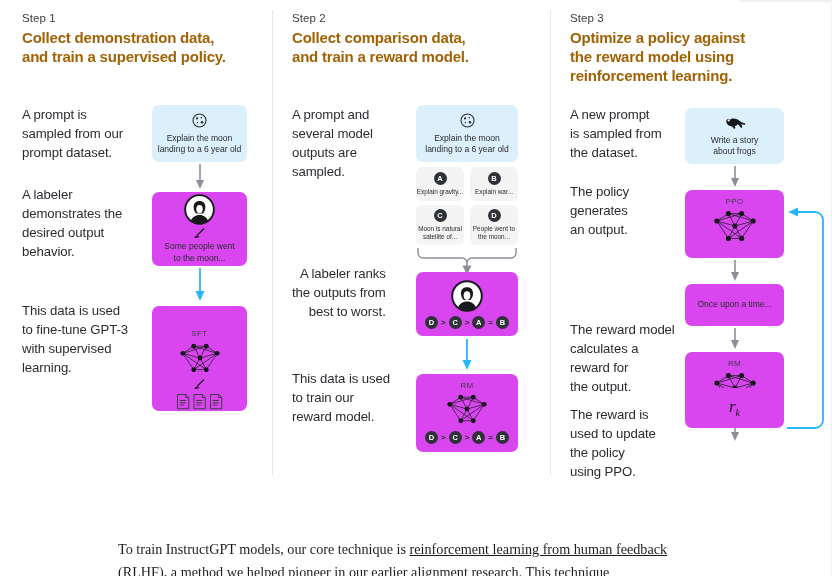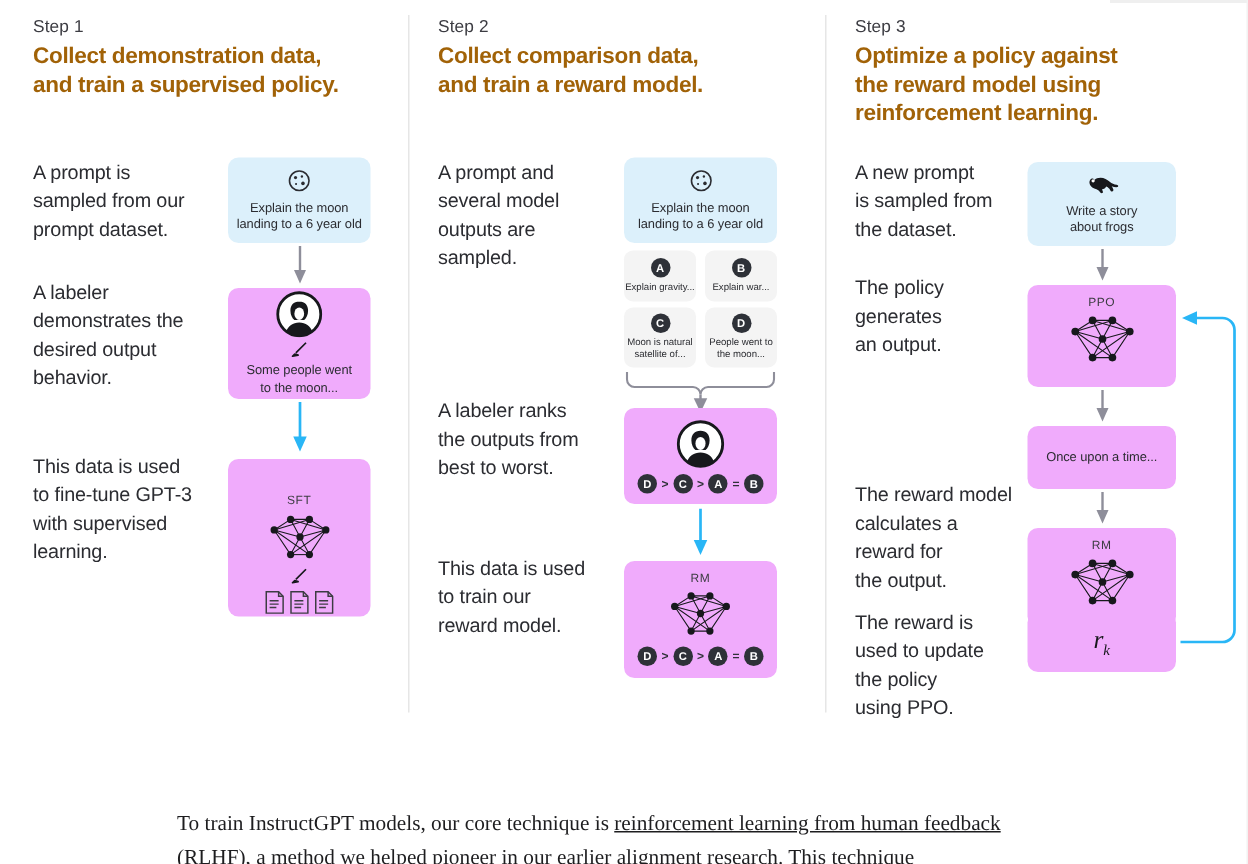--- a/index.html
+++ b/index.html
@@ -56,21 +56,21 @@
   }
   .col.c2 .para, .col.c3 .para { left: 20px; }
 
   
   .box {
     position: absolute; border-radius: 7px;
     display: flex; flex-direction: column;
     align-items: center; justify-content: center;
   }
   .box.blue { background: #dcf0fb; }
-  .box.grey { background: #f0abfc; }
+  .box.grey { background: #d946ef; }
   .box-caption {
     font-size: 8.6px; line-height: 11.5px; text-align: center;
     color: #2b2c31; white-space: pre-line; letter-spacing: -.05px;
   }
   .net-label {
     font-size: 8px; color: #3c3c42; letter-spacing: .4px;
     text-align: center;
   }
 
   
@@ -222,21 +222,21 @@
 
   <div class="col c2">
     <div class="step-label">Step 2</div>
     <div class="step-title">Collect comparison data,
 and train a reward model.</div>
 
     <div class="para" style="top:105px;">A prompt and
 several model
 outputs are
 sampled.</div>
-    <div class="para" style="top:264px;">A labeler ranks
+    <div class="para" style="top:264px;text-align:right;">A labeler ranks
 the outputs from
 best to worst.</div>
     <div class="para" style="top:369px;">This data is used
 to train our
 reward model.</div>
 
     <div class="box blue" style="left:144px; top:105px; width:102px; height:57px;">
       <svg width="17" height="17" viewBox="0 0 24 24" style="margin-bottom:4px;">
         <circle cx="12" cy="12" r="9.2" fill="none" stroke="#2b2c31" stroke-width="1.5"></circle>
         <circle cx="8.5" cy="9" r="1.5" fill="#2b2c31"></circle>
@@ -429,21 +429,21 @@
             <circle cx="38" cy="38" r="3.1"></circle>
         </g>
       </svg>
     </div>
 
     <svg class="arrow" style="left:178px; top:420px;" width="14" height="22">
       <line x1="7" y1="0" x2="7" y2="13" stroke="#8e8e9a" stroke-width="1.6"></line>
       <polygon points="7,21 3,12 11,12" fill="#8e8e9a"></polygon>
     </svg>
 
-    <div class="box grey" style="left:135px; top:408px; width:99px; height:40px;">
+    <div class="box grey" style="left:135px; top:388px; width:99px; height:40px;">
       <div class="rk"><span>r</span><sub>k</sub></div>
     </div>
   </div>
 
   <svg class="arrow" style="left:783px; top:196px;" width="48" height="236">
     <path d="M4 232 h28 a8 8 0 0 0 8 -8 v-200 a8 8 0 0 0 -8 -8 h-18" fill="none" stroke="#29b6f6" stroke-width="1.8"></path>
     <polygon points="5,16 15,11.5 15,20.5" fill="#29b6f6"></polygon>
   </svg>
 
   <div class="footer">

